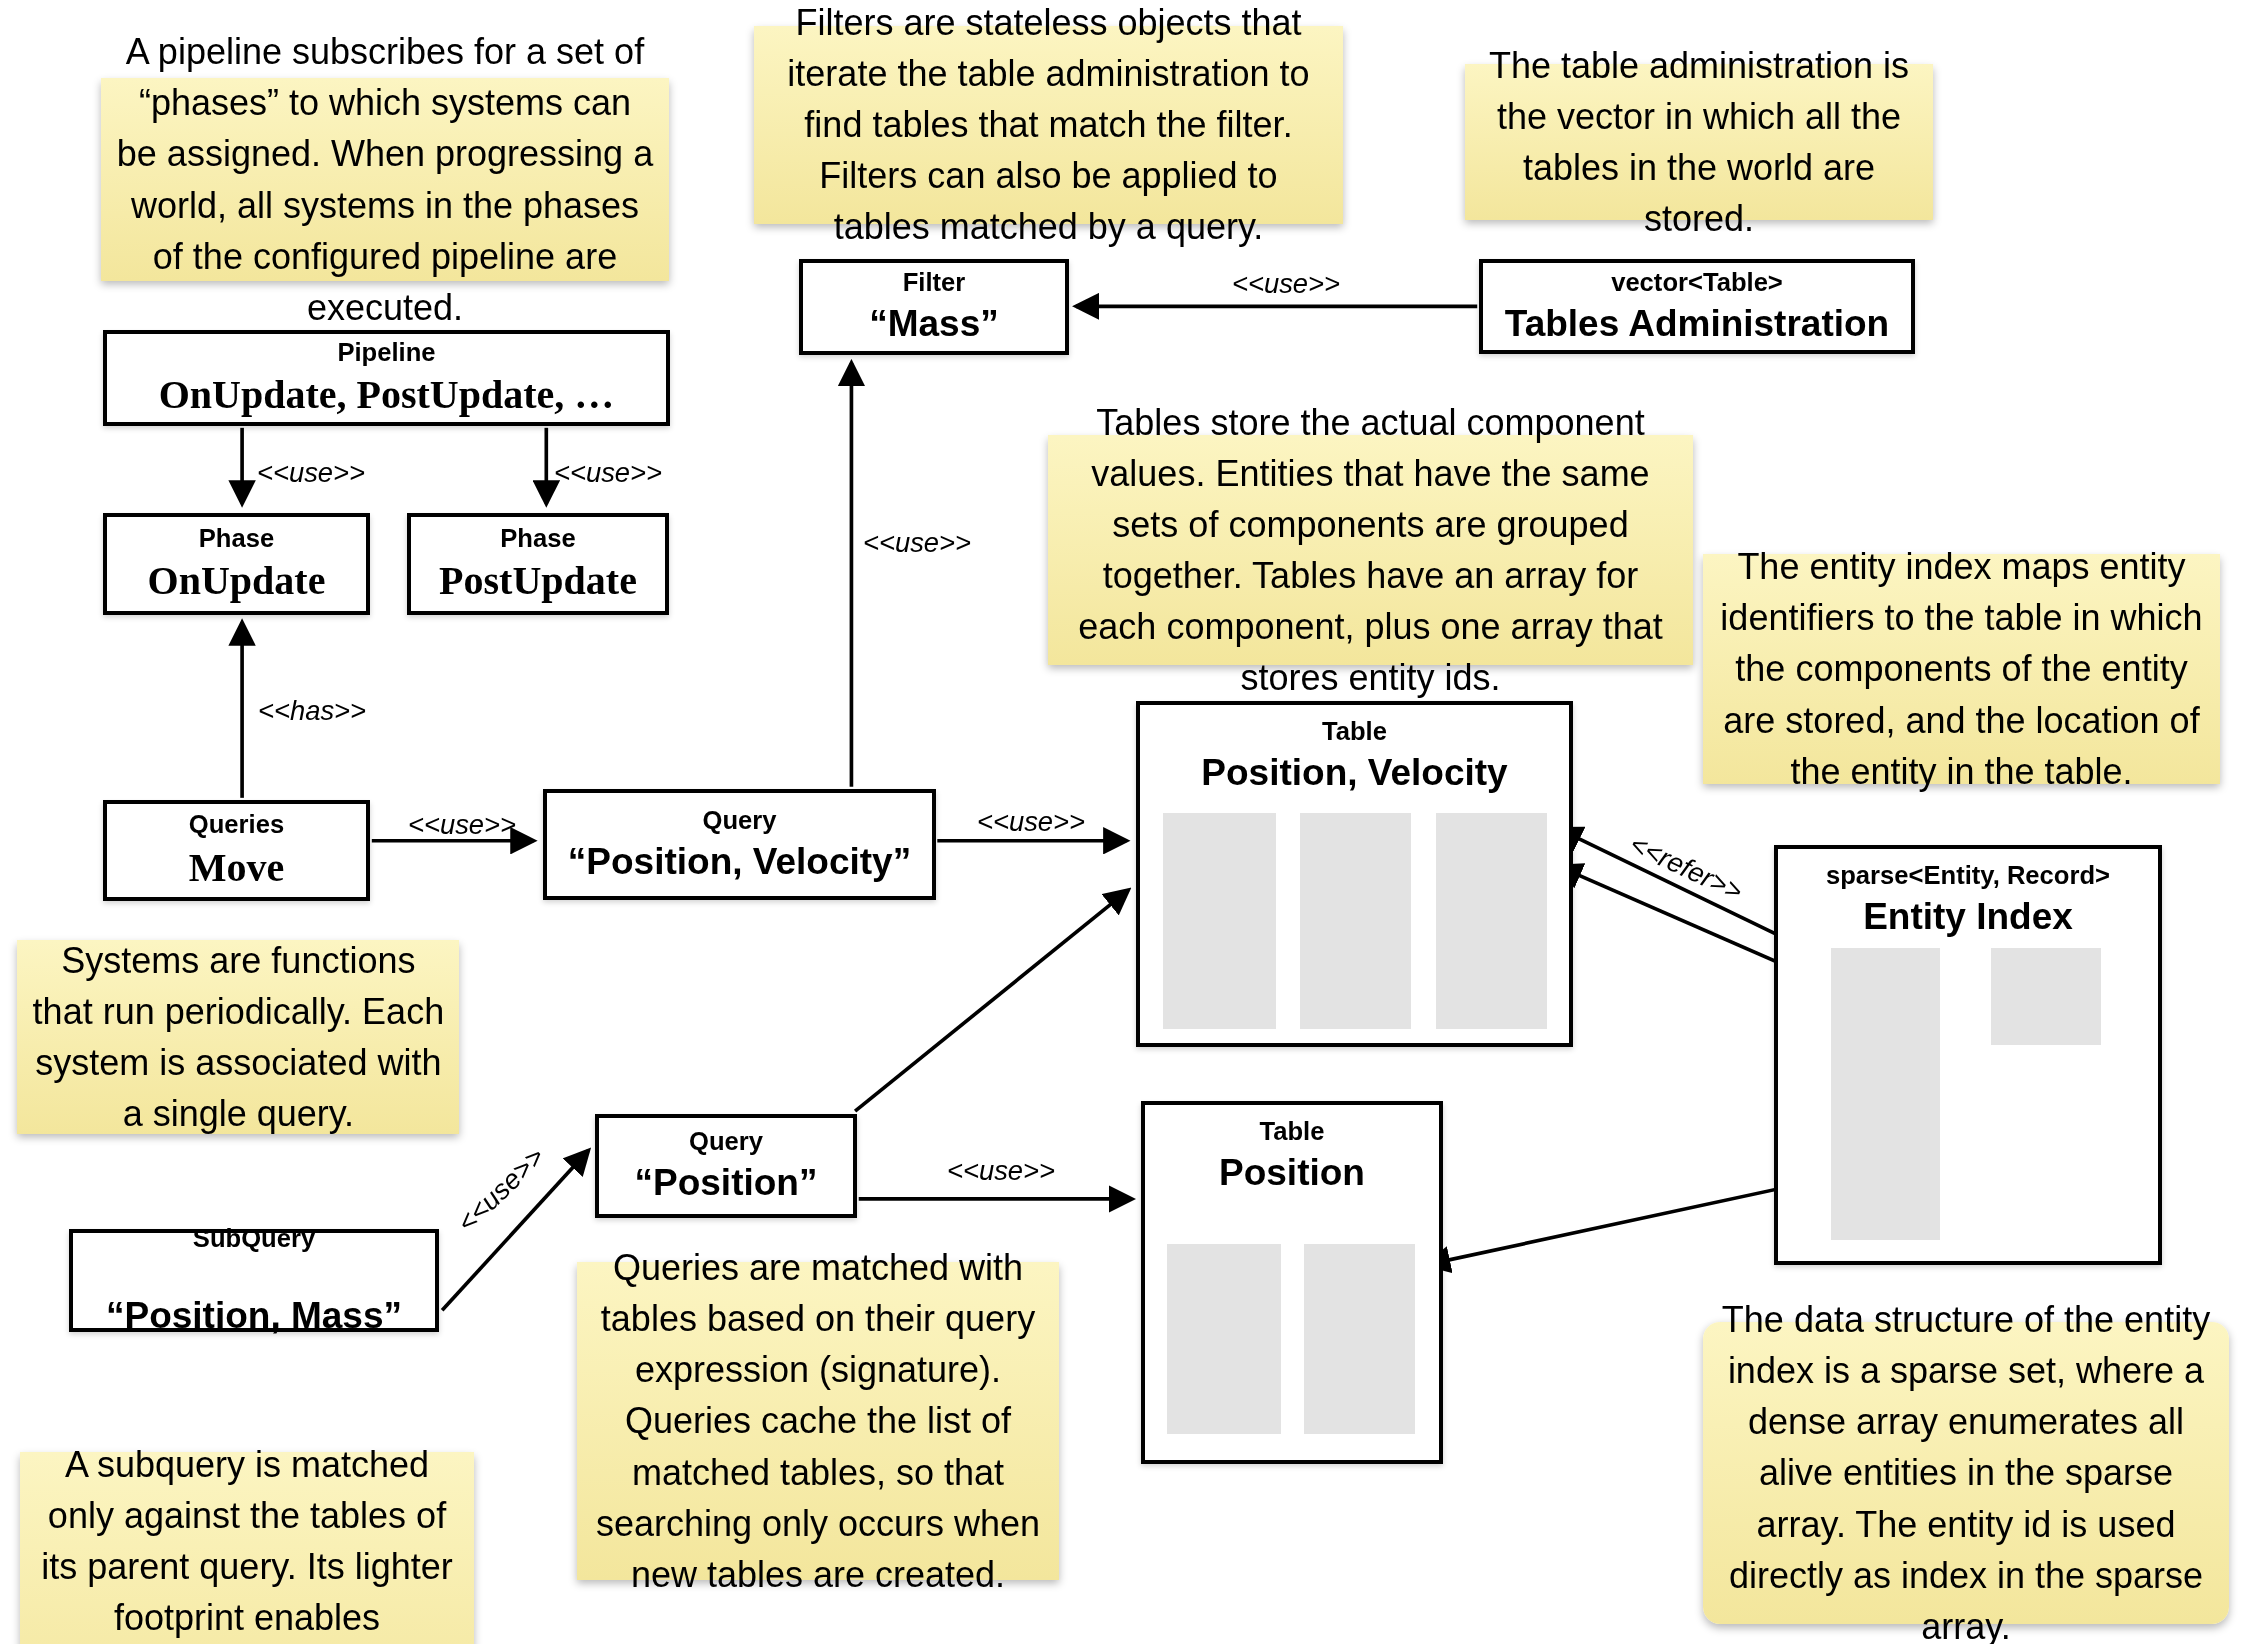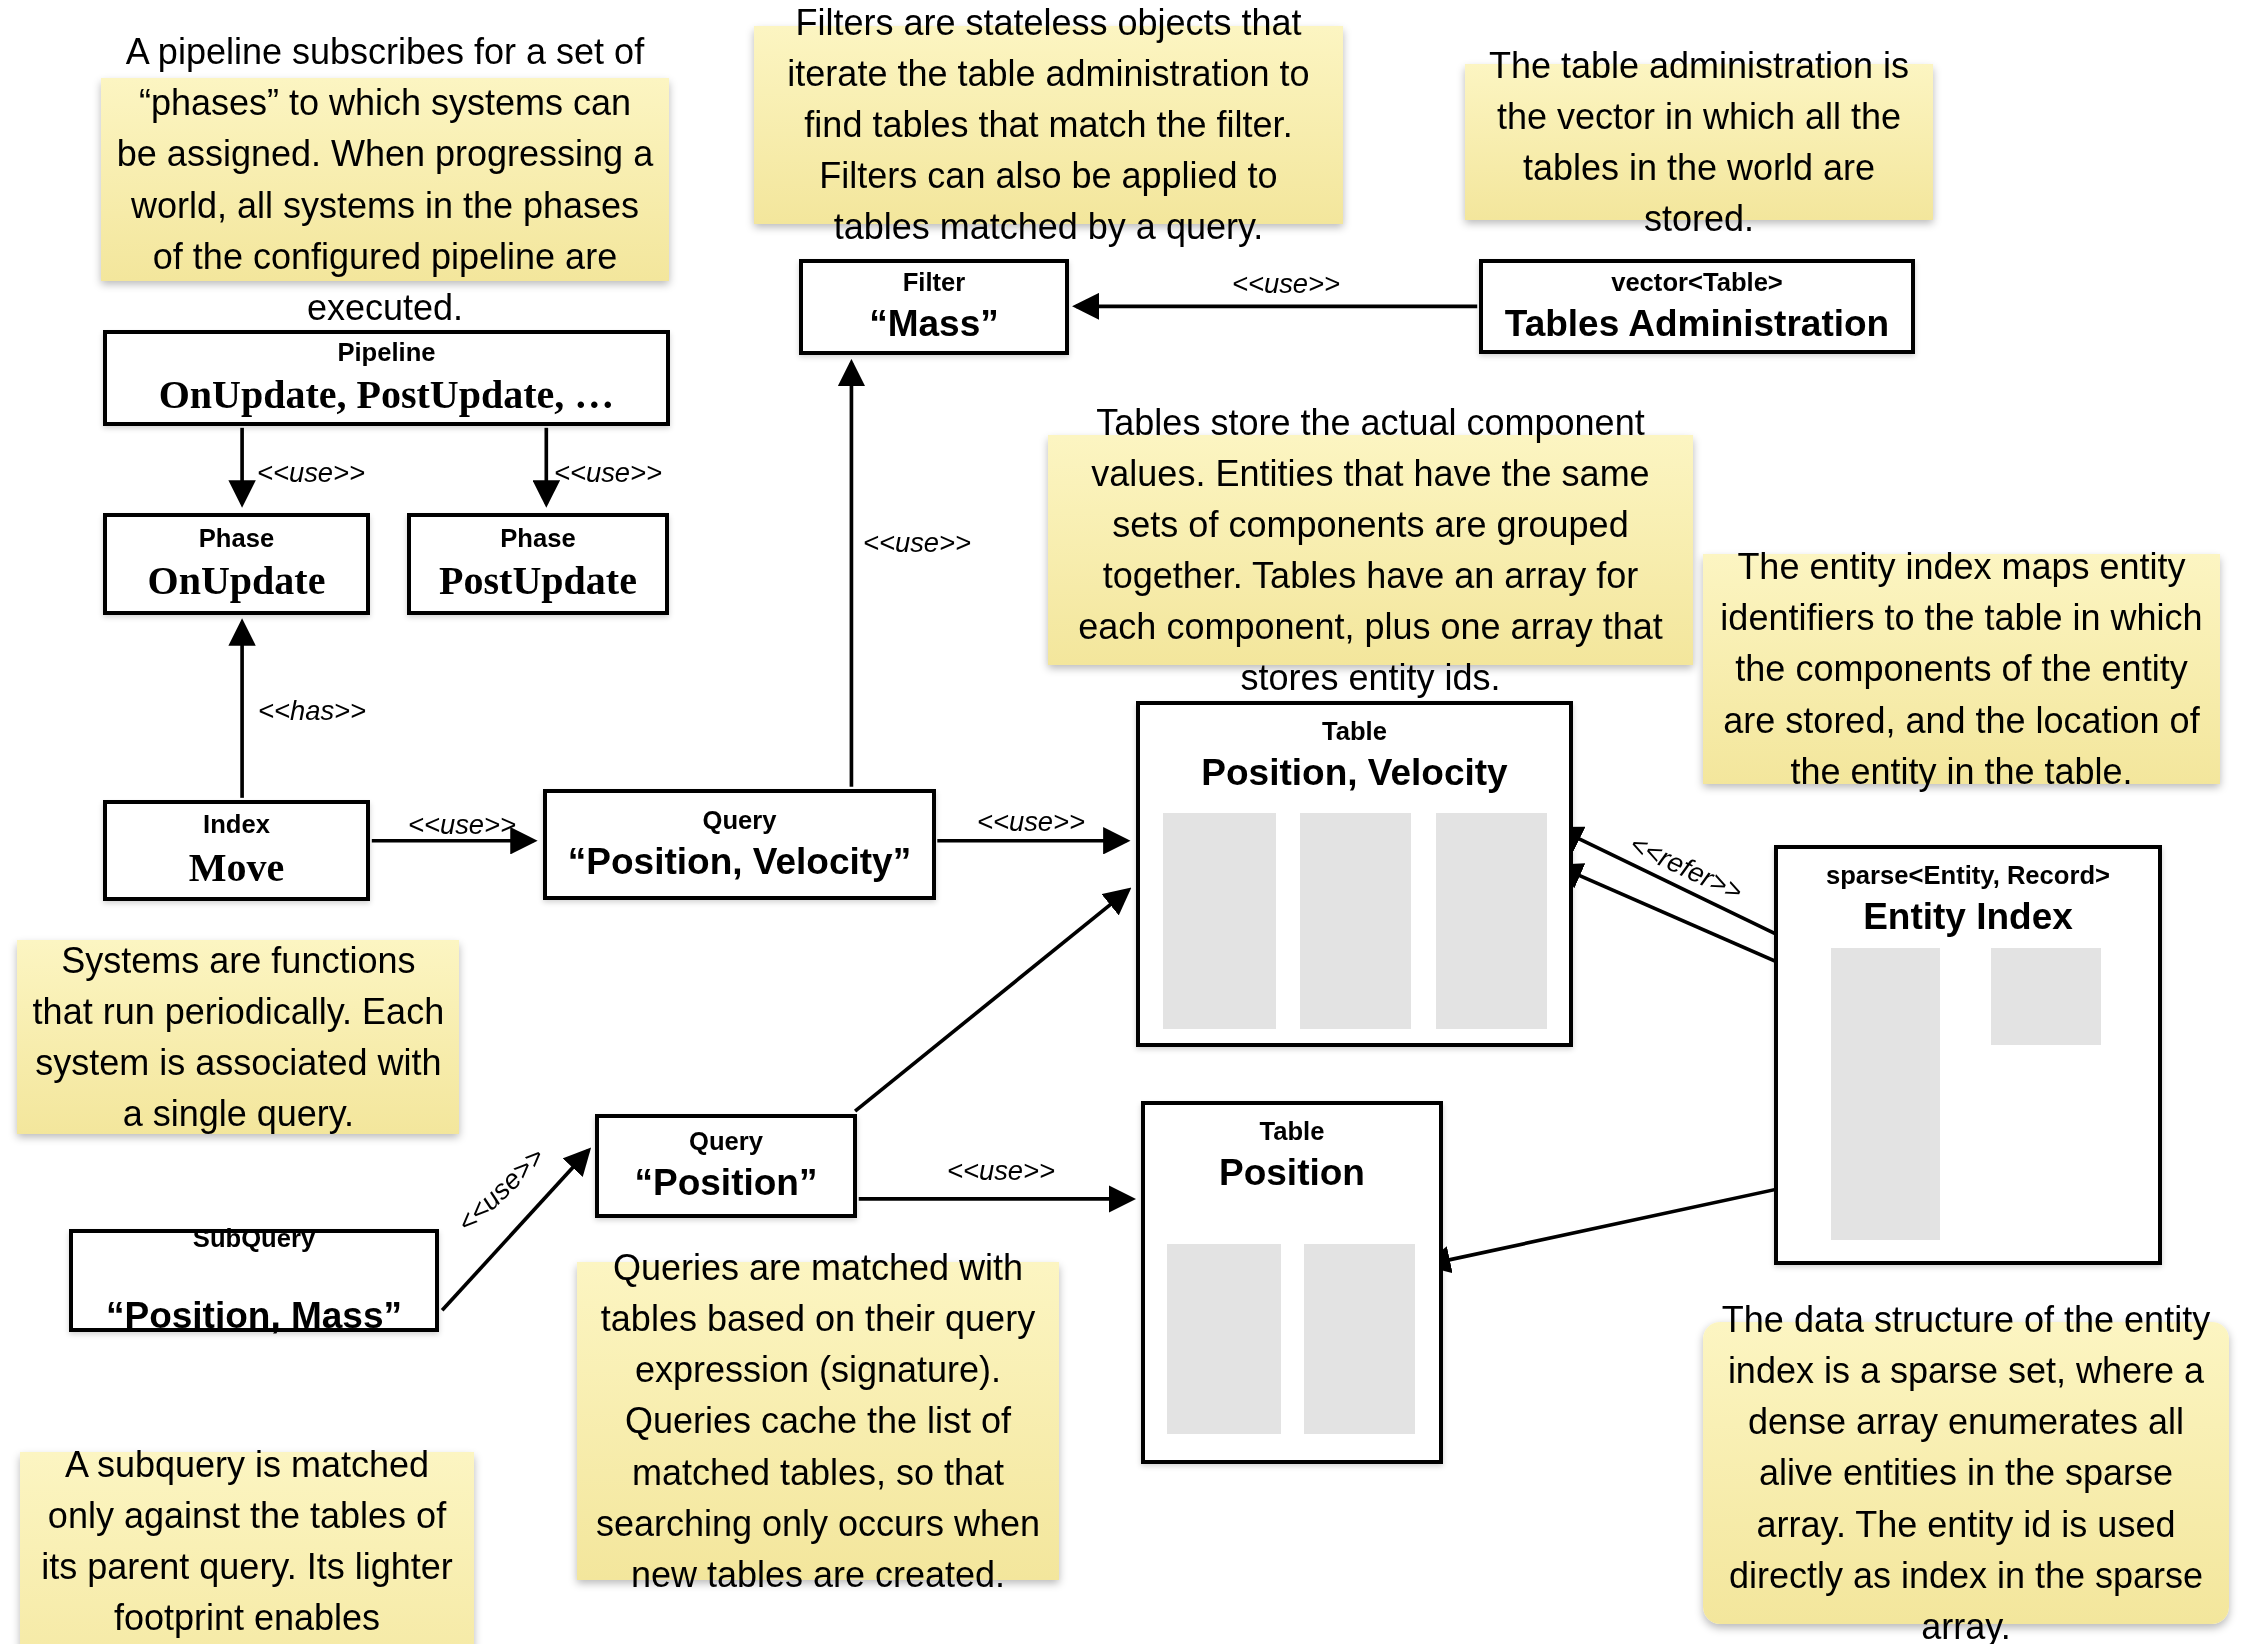--- a/index.html
+++ b/index.html
@@ -112,21 +112,21 @@
     <div class="stereotype">Phase</div>
     <div class="uml-name xl">OnUpdate</div>
   </div>
 
   <div class="uml-box" style="left:407px; top:513px; width:262px; height:102px;">
     <div class="stereotype">Phase</div>
     <div class="uml-name xl">PostUpdate</div>
   </div>
 
   <div class="uml-box" style="left:103px; top:800px; width:267px; height:101px;">
-    <div class="stereotype">Index</div>
+    <div class="stereotype">Queries</div>
     <div class="uml-name xl">Move</div>
   </div>
 
   <div class="uml-box" style="left:543px; top:789px; width:393px; height:111px;">
     <div class="stereotype">Query</div>
     <div class="uml-name">“Position, Velocity”</div>
   </div>
 
   <div class="uml-box" style="left:799px; top:259px; width:270px; height:96px;">
     <div class="stereotype">Filter</div>

